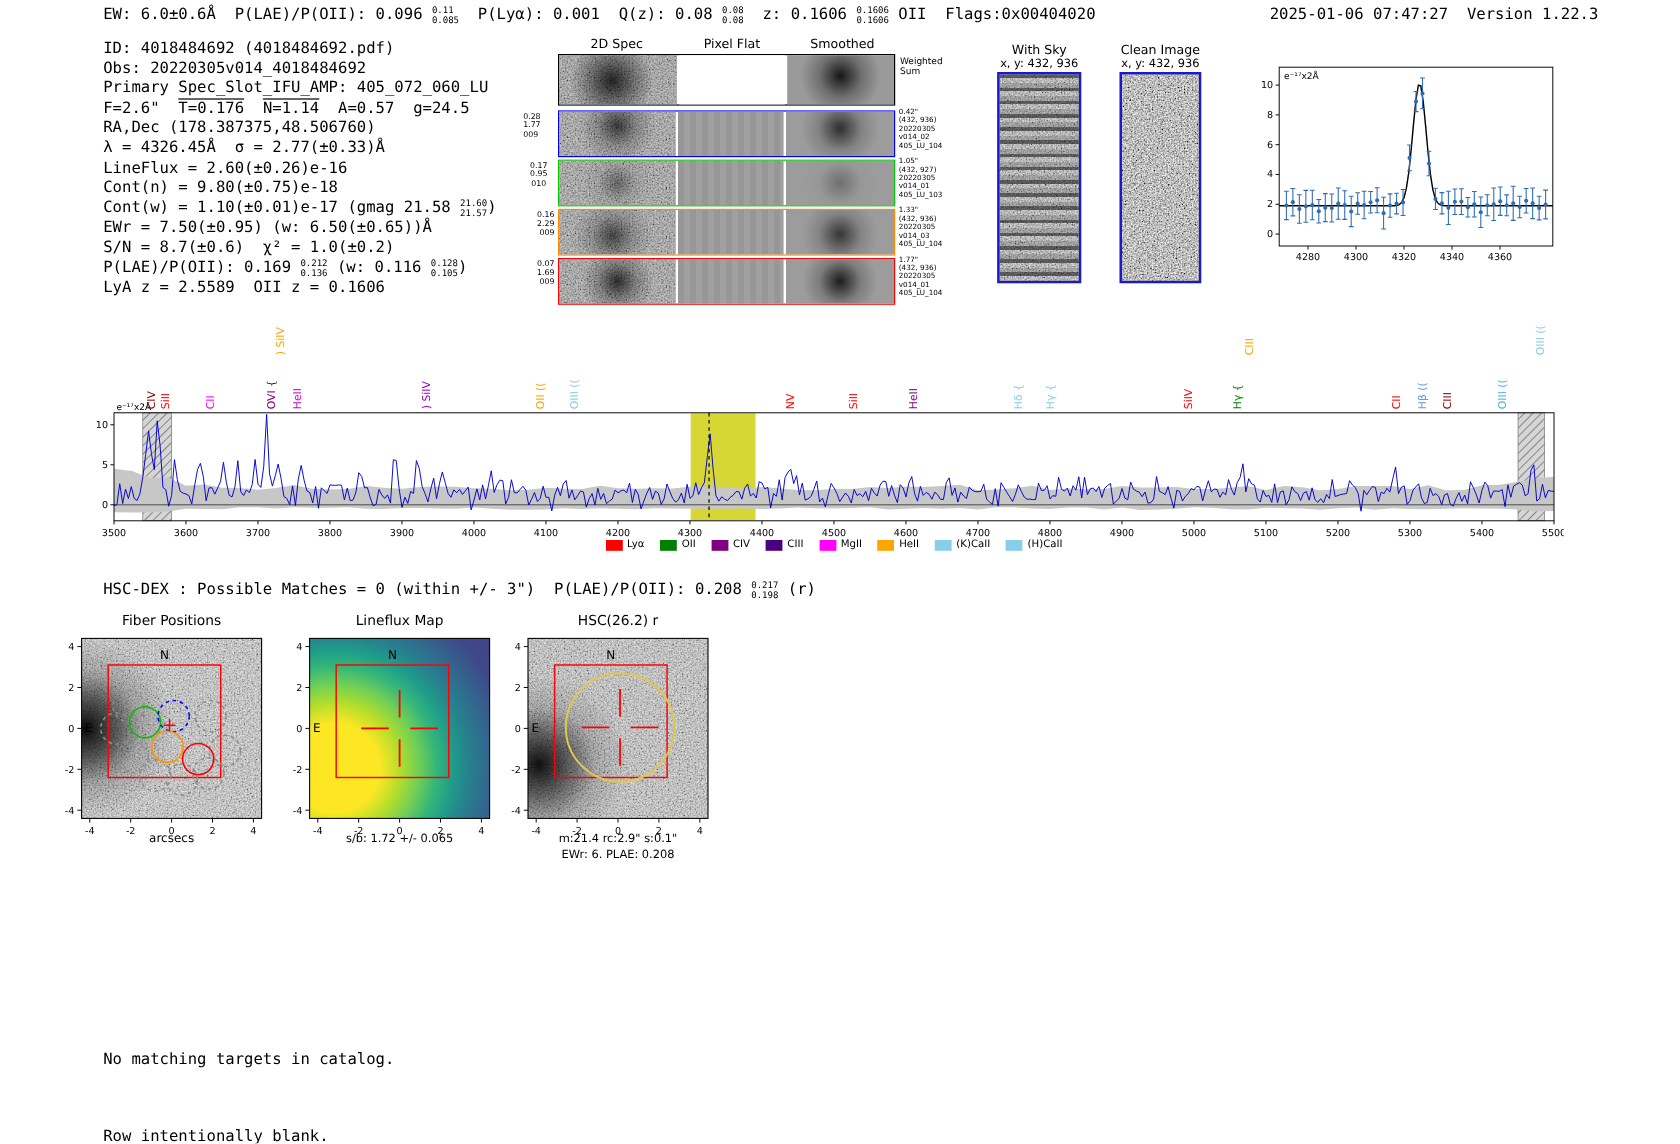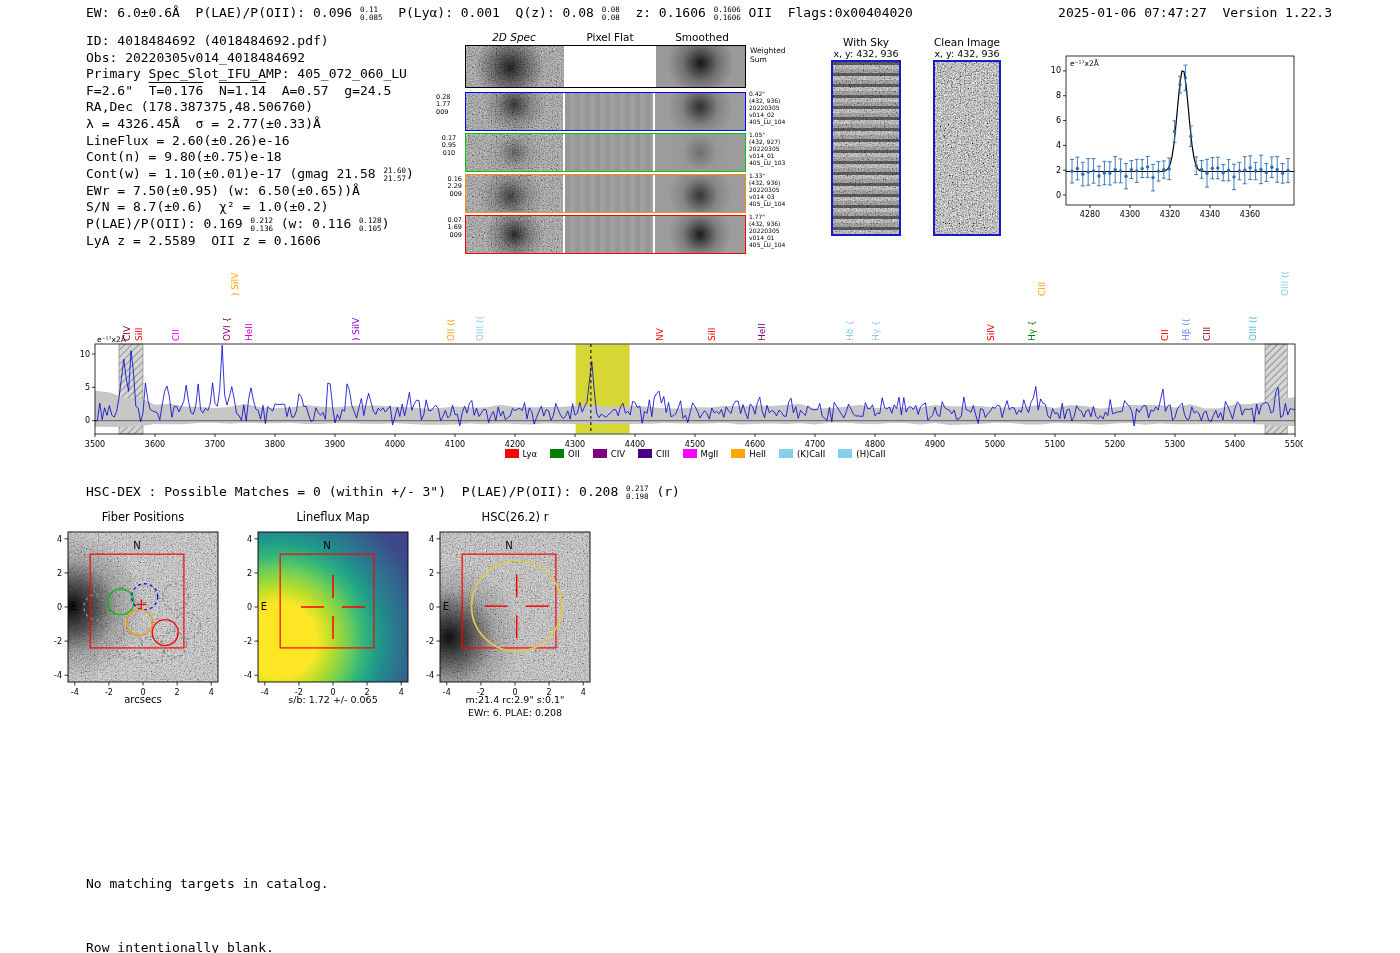--- a/index.html
+++ b/index.html
@@ -11,21 +11,21 @@
   .t13{font-size:13px;line-height:16.6px;white-space:pre;margin-left:16px;}
   .stack{display:inline-block;vertical-align:-3px;font-size:7.5px;line-height:7.9px;}
   .ovl{text-decoration:overline;}
   .cell{position:absolute;top:0;bottom:0;overflow:hidden;}
   .blob{position:absolute;inset:0;}
   .noiseS{position:absolute;inset:0;}
   .stripes{position:absolute;inset:0;background:repeating-linear-gradient(180deg,rgba(15,15,15,.55) 0 3px,rgba(235,235,235,.05) 3px 7px,rgba(90,90,90,.25) 7px 11px);}
   .emlabel{position:absolute;font-family:"DejaVu Sans","Liberation Sans",sans-serif;font-size:9px;
            transform:rotate(-90deg);transform-origin:0 0;white-space:pre;}
   svg text{font-family:"DejaVu Sans","Liberation Sans",sans-serif;fill:#000;}
-  .legend-item{display:flex;align-items:flex-start;gap:4px;}
+  .legend-item{display:flex;align-items:flex-end;gap:4px;}
   .legend-sw{display:inline-block;width:14px;height:9px;}
   .legend-lb{font-family:"DejaVu Sans","Liberation Sans",sans-serif;font-size:8.5px;}
 </style>
 </head>
 <body>
 
 <div id="page">
 
   <svg width="0" height="0" style="position:absolute">
     <defs>
@@ -103,21 +103,21 @@
   </div>
 
   <div class="abs sans" style="left:143px;top:694px;transform:translateX(-50%);font-size:10px">arcsecs</div>
   <div class="abs sans" style="left:333px;top:694px;transform:translateX(-50%);font-size:9.5px">s/b: 1.72 +/- 0.065</div>
   <div class="abs sans" style="left:515px;top:694px;transform:translateX(-50%);font-size:9.5px">m:21.4 rc:2.9" s:0.1"</div>
   <div class="abs sans" style="left:515px;top:707px;transform:translateX(-50%);font-size:9.5px">EWr: 6. PLAE: 0.208</div>
 
   <div class="abs mono t13" style="left:70px;top:876px">No matching targets in catalog.</div>
   <div class="abs mono t13" style="left:70px;top:940px">Row intentionally blank.</div>
 
-<div class="sans" style="position: absolute; left: 514px; top: 31px; transform: translateX(-50%); font-size: 10.5px; font-style: italic;">2D Spec</div>
+<div class="sans" style="position: absolute; left: 514px; top: 31px; transform: translateX(-50%); font-size: 10.5px;">2D Spec</div>
     <div class="sans" style="position: absolute; left: 610px; top: 31px; transform: translateX(-50%); font-size: 10.5px;">Pixel Flat</div>
     <div class="sans" style="position: absolute; left: 702px; top: 31px; transform: translateX(-50%); font-size: 10.5px;">Smoothed</div>
     <div style="position: absolute; left: 465px; top: 45px; width: 281px; height: 43px; border: 1.4px solid rgb(0, 0, 0); box-sizing: border-box; background: rgb(255, 255, 255);">
       <div class="cell" style="left: 0px; width: 98px; background: rgb(141, 141, 141);">
         <svg width="100%" height="100%" preserveAspectRatio="none" class="noiseS" style="opacity: 0.5;">
           <rect width="100%" height="100%" filter="url(#nzf)"></rect>
         </svg>
         <div class="blob" style="background: radial-gradient(circle at 45% 52%, rgba(0, 0, 0, 0.8) 0%, rgba(0, 0, 0, 0.35) 32%, rgba(0, 0, 0, 0) 60%);"></div>
       </div>
       <div class="cell" style="left: 100px; width: 88px; background: rgb(255, 255, 255);"></div>

